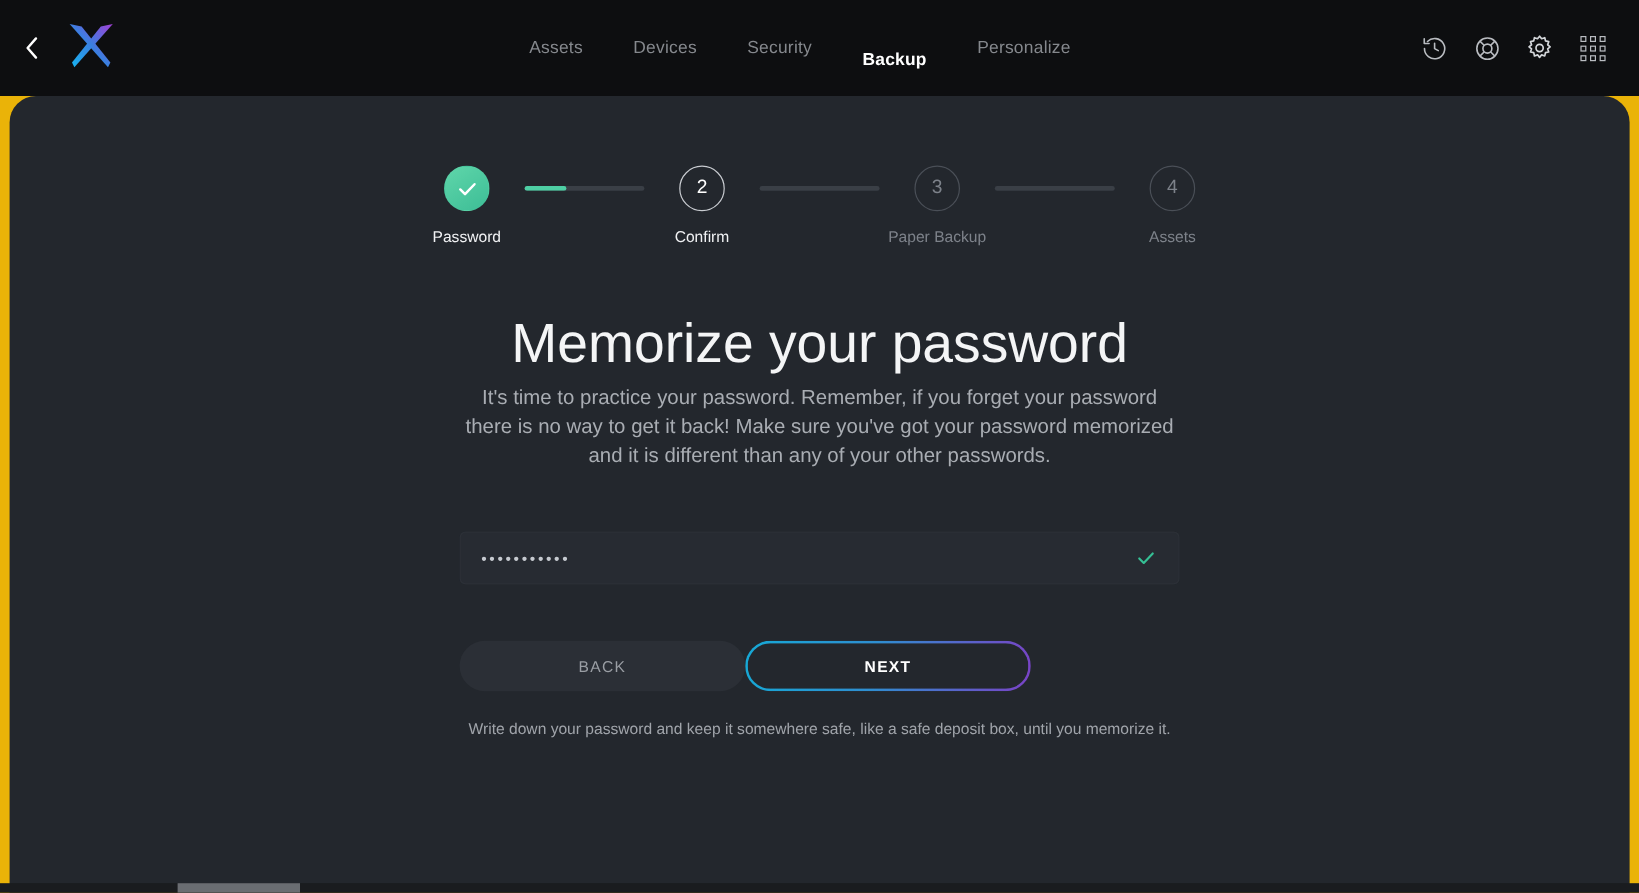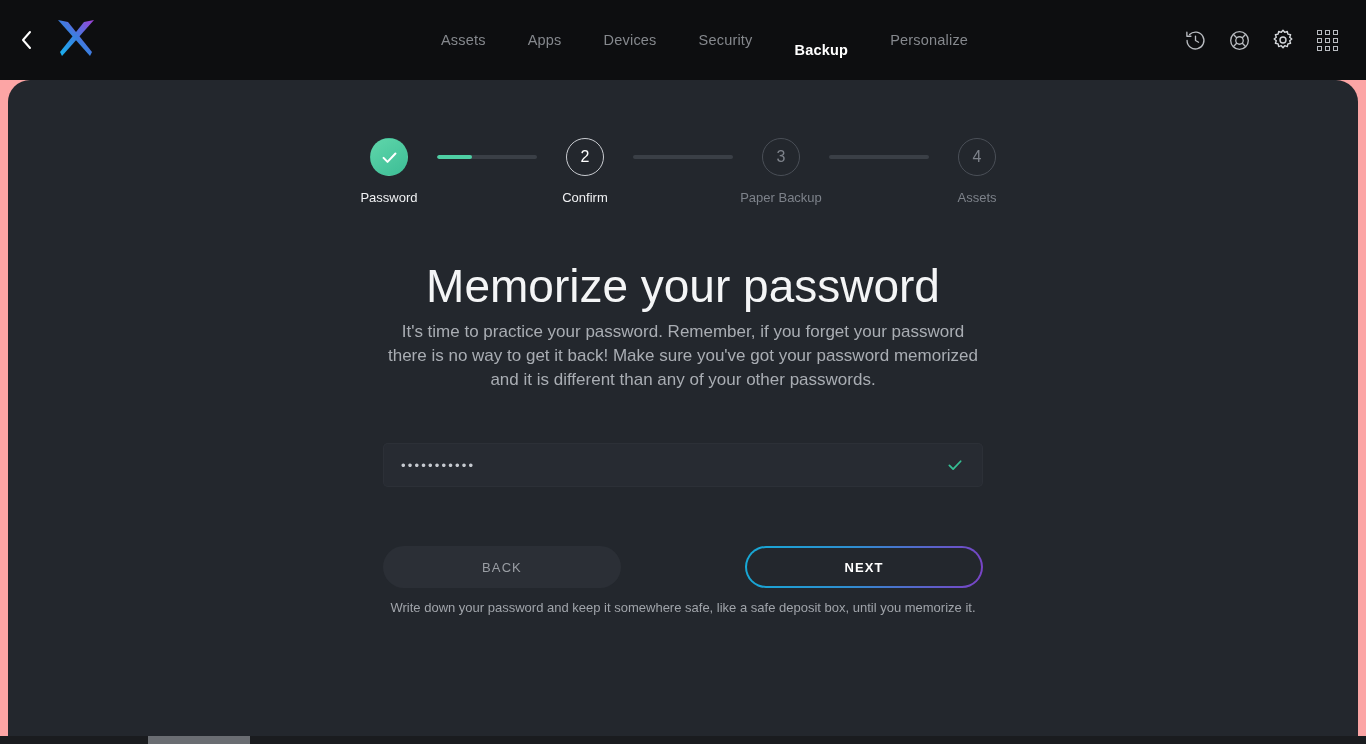--- a/index.html
+++ b/index.html
@@ -7,21 +7,21 @@
     width: 1366px;
     height: 744px;
     background: #0c0d0f;
     font-family: "Liberation Sans", sans-serif;
     overflow: hidden;
   }
   .app {
     position: relative;
     width: 1366px;
     height: 744px;
-    background: #fca5a5;
+    background: #eab308;
   }
 
   
   .header {
     position: absolute;
     top: 0; left: 0;
     width: 1366px;
     height: 80px;
     background: #0d0e10;
     display: flex;
@@ -228,26 +228,26 @@
     letter-spacing: 2.2px;
     font-family: "Liberation Sans", sans-serif;
   }
   .pw-check {
     width: 20px; height: 20px;
     color: #35bf94;
     display: flex; align-items: center; justify-content: center;
   }
   .buttons {
     position: absolute;
-    top: 466px;
+    top: 454px;
     left: 50%;
     transform: translateX(-50%);
     width: 600px;
     display: flex;
-    justify-content: space-between;
+    justify-content: flex-start;
   }
   .btn {
     width: 238px;
     height: 42px;
     border-radius: 21px;
     display: flex;
     align-items: center;
     justify-content: center;
     font-size: 13px;
     letter-spacing: 1.1px;
@@ -327,23 +327,20 @@
           <path d="M40 4 L30 6 L6 36 L8 40 Z"></path>
         </g>
       </svg>
     </div>
 
     <nav class="nav">
       <div class="nav-item">
         <span>Assets</span>
       </div>
       <div class="nav-item">
-        <span>Apps</span>
-      </div>
-      <div class="nav-item">
         <span>Devices</span>
       </div>
       <div class="nav-item">
         <span>Security</span>
       </div>
       <div class="nav-item active">
         <span>Backup</span>
       </div>
       <div class="nav-item">
         <span>Personalize</span>

